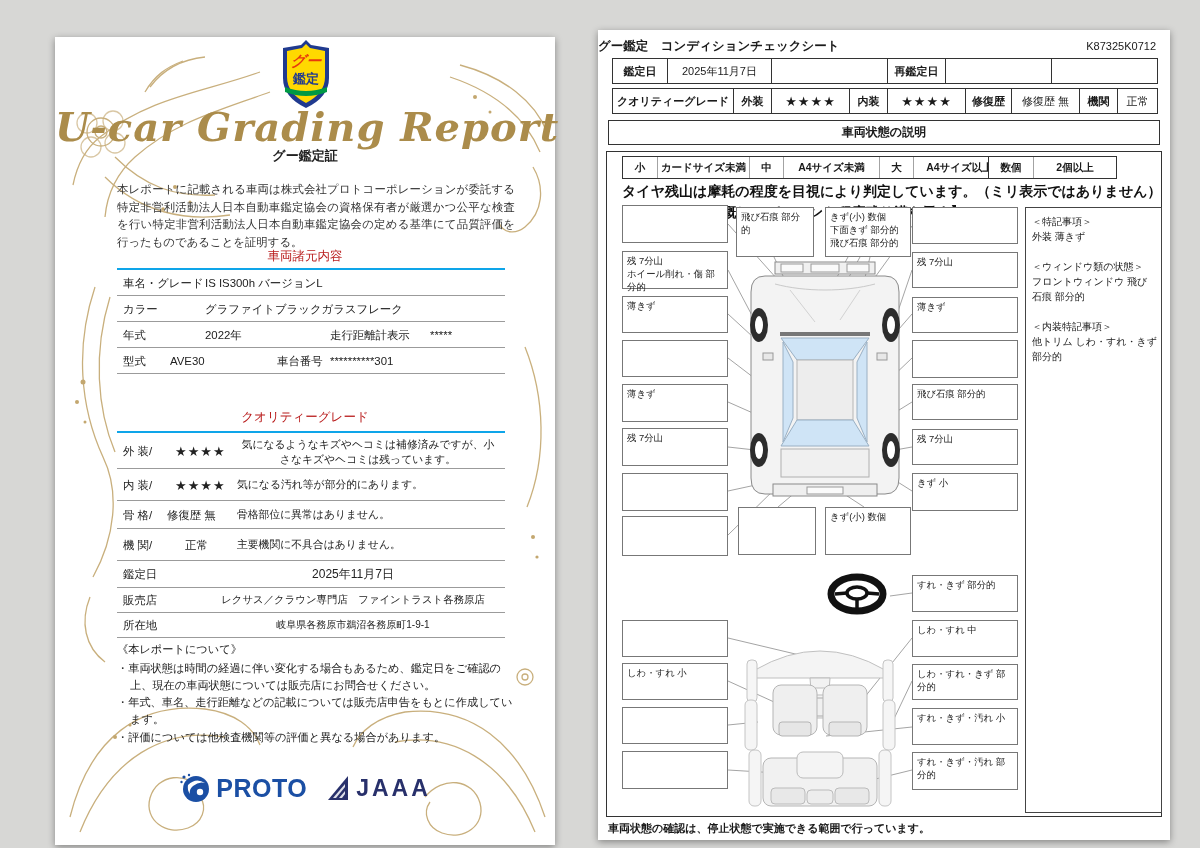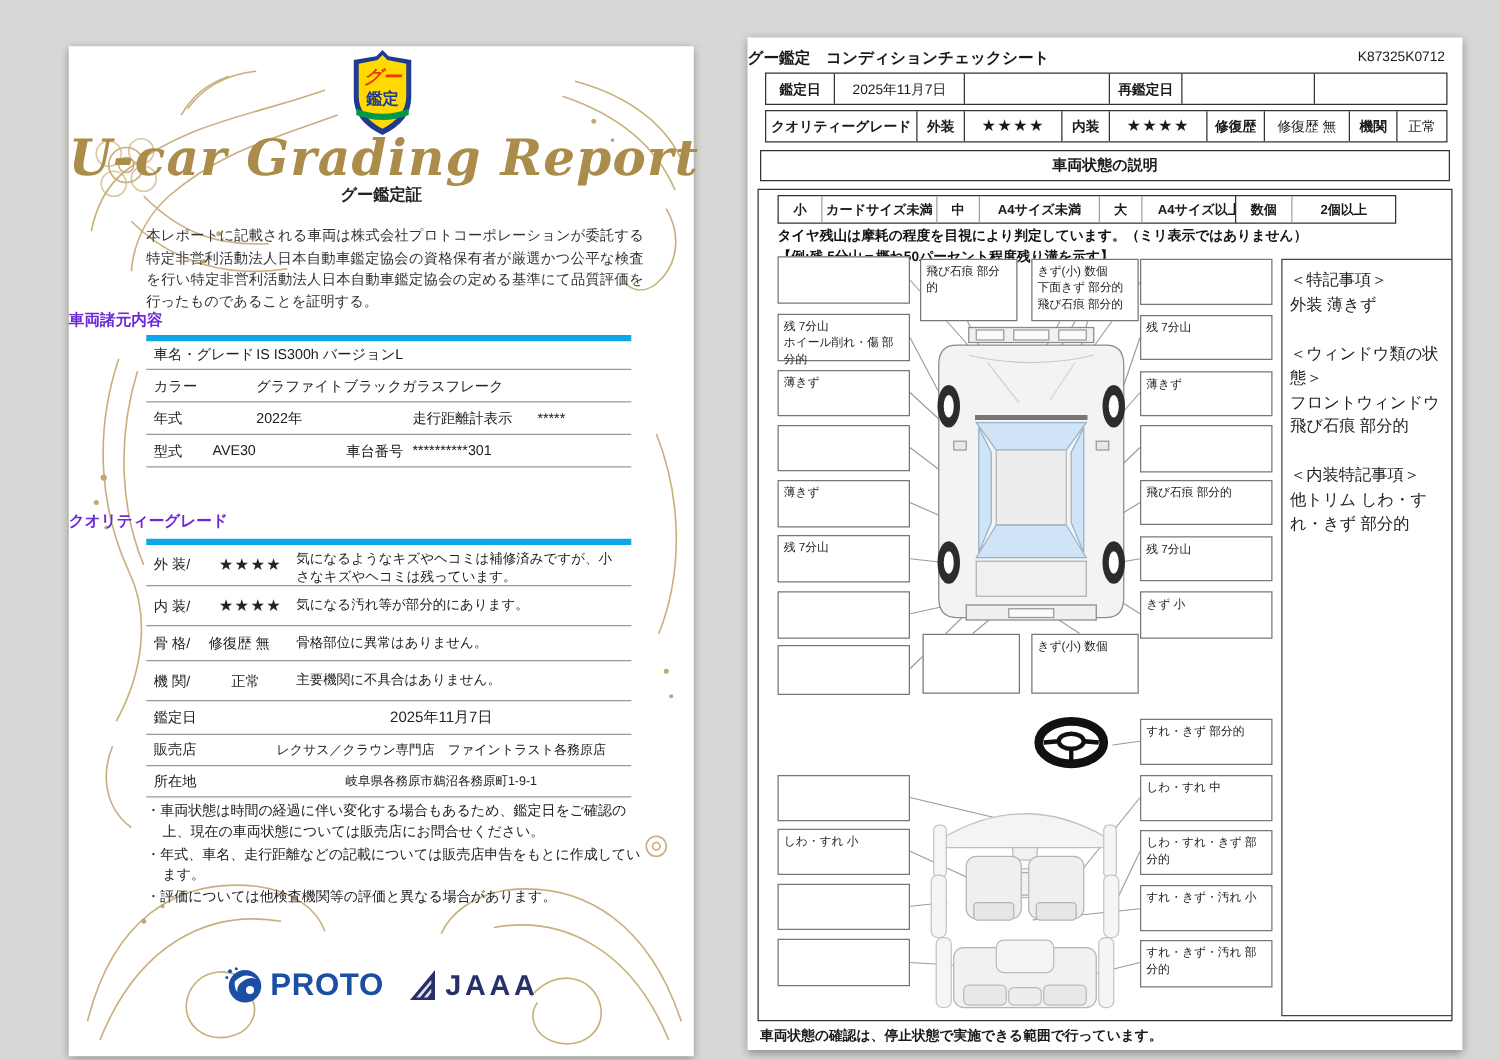--- a/index.html
+++ b/index.html
@@ -17,23 +17,23 @@
   #lp .flourish{position:absolute;inset:0;z-index:0;}
   #lp .content{position:absolute;inset:0;z-index:1;}
   .badge{position:absolute;left:222px;top:2px;width:58px;height:70px;}
   .script-title{
     position:absolute;left:0;top:66px;width:100%;text-align:center;
     font-family:"DejaVu Serif","Liberation Serif",serif;font-style:italic;font-weight:bold;
     font-size:40px;color:#ab8c4b;letter-spacing:1px;white-space:nowrap;
   }
   .cert-sub{position:absolute;left:0;top:110px;width:100%;text-align:center;font-size:13px;font-weight:bold;color:#222;}
   .intro{position:absolute;left:62px;top:144px;width:398px;font-size:11.4px;line-height:1.55;text-align:justify;color:#333;}
-  .sec-title{position:absolute;width:100%;font-size:12.5px;font-weight:bold;color:#6d28d9;}
+  .sec-title{position:absolute;width:100%;text-align:center;font-size:12.5px;font-weight:normal;color:#b91c1c;}
   .lrow{position:absolute;left:62px;width:388px;border-bottom:1px solid #9b9b9b;box-sizing:border-box;}
-  .lrow.topline{border-top:5px solid #0ea5e9;}
+  .lrow.topline{border-top:2px solid #0ea5e9;text-align:center;}
   .lrow span{position:absolute;font-size:11.4px;white-space:nowrap;color:#222;}
   .vcenter{top:50%;transform:translateY(-50%);}
   .stars{font-size:13px !important;letter-spacing:1px;font-weight:bold;}
   .gdesc{font-size:10.8px !important;line-height:1.4;white-space:normal !important;}
   .ivalue{left:88px;right:4px;text-align:center;}
   .about{position:absolute;left:62px;top:604px;width:398px;font-size:11.2px;color:#222;line-height:1.5;}
   .about .atitle{font-weight:normal;margin-bottom:2px;}
   .about .aitem{padding-left:13px;text-indent:-13px;margin-bottom:1px;}
   .logos{position:absolute;left:0;top:736px;width:100%;display:flex;justify-content:center;align-items:center;gap:18px;}
   .logo{display:flex;align-items:center;gap:5px;}
@@ -47,25 +47,25 @@
   .tbl .c{display:flex;align-items:center;justify-content:center;font-size:11px;
           border-left:1px solid #333;height:100%;box-sizing:border-box;white-space:nowrap;}
   .tbl .c:first-child{border-left:none;}
   .tbl .c.b{font-weight:bold;}
   .tbl .c.st{font-size:13px;letter-spacing:1px;}
   .barbox{position:absolute;border:1.5px solid #333;box-sizing:border-box;display:flex;align-items:center;justify-content:center;font-size:12px;font-weight:bold;}
   .bigbox{position:absolute;left:8px;top:121px;width:556px;height:666px;border:1.5px solid #333;box-sizing:border-box;}
   .legend{position:absolute;display:flex;border:1px solid #333;box-sizing:border-box;height:23px;z-index:2;background:#fff;}
   .legend .c{display:flex;align-items:center;justify-content:center;font-size:10.5px;font-weight:bold;border-left:1px solid #a3a3a3;height:100%;box-sizing:border-box;white-space:nowrap;}
   .legend .c:first-child{border-left:none;}
-  .tirenote{position:absolute;left:24px;top:151px;font-size:11px;font-weight:bold;line-height:1.5;color:#111;z-index:2;}
+  .tirenote{position:absolute;left:24px;top:151px;font-size:14px;font-weight:bold;line-height:1.5;color:#111;z-index:2;}
   .abox{position:absolute;width:106px;border:1px solid #777;background:#fff;box-sizing:border-box;
         font-size:9.4px;line-height:1.4;padding:2px 4px;white-space:pre-line;color:#222;z-index:3;}
   .notes-panel{position:absolute;left:427px;top:177px;width:137px;height:606px;border:1px solid #444;box-sizing:border-box;z-index:3;background:#fff;}
-  .notes-text{position:absolute;left:6px;top:6px;right:4px;font-size:13px;line-height:1.5;white-space:pre-line;color:#222;}
+  .notes-text{position:absolute;left:6px;top:6px;right:4px;font-size:10px;line-height:1.5;white-space:pre-line;color:#222;}
   .rp-footer{position:absolute;left:10px;top:791px;font-size:11px;font-weight:bold;}
   .leaders{position:absolute;left:0;top:0;width:572px;height:810px;z-index:1;pointer-events:none;}
   .cartop{position:absolute;left:147px;top:230px;z-index:2;}
   .carint{position:absolute;left:137px;top:600px;z-index:2;}
   .wheelicon{position:absolute;left:228px;top:543px;z-index:2;}
 </style>
 </head>
 <body>
 
 <div class="page" id="lp">
@@ -182,20 +182,21 @@
     <div class="lrow" style="top:551px;height:25px;">
       <span class="vcenter" style="left:6px;">販売店</span>
       <span class="vcenter ivalue" style="font-size:10.4px;">レクサス／クラウン専門店　ファイントラスト各務原店</span>
     </div>
     <div class="lrow" style="top:576px;height:25px;">
       <span class="vcenter" style="left:6px;">所在地</span>
       <span class="vcenter ivalue" style="font-size:10px;">岐阜県各務原市鵜沼各務原町1-9-1</span>
     </div>
 
     <div class="about">
+      <div class="atitle">《本レポートについて》</div>
       <div class="aitem">・車両状態は時間の経過に伴い変化する場合もあるため、鑑定日をご確認の上、現在の車両状態については販売店にお問合せください。</div>
       <div class="aitem">・年式、車名、走行距離などの記載については販売店申告をもとに作成しています。</div>
       <div class="aitem">・評価については他検査機関等の評価と異なる場合があります。</div>
     </div>
 
     <div class="logos">
       <div class="logo">
         <svg width="32" height="30" viewBox="0 0 32 30">
           <circle cx="5" cy="4" r="1.6" fill="#1b4fa4"></circle>
             <circle cx="10" cy="2" r="1.2" fill="#1b4fa4"></circle>

